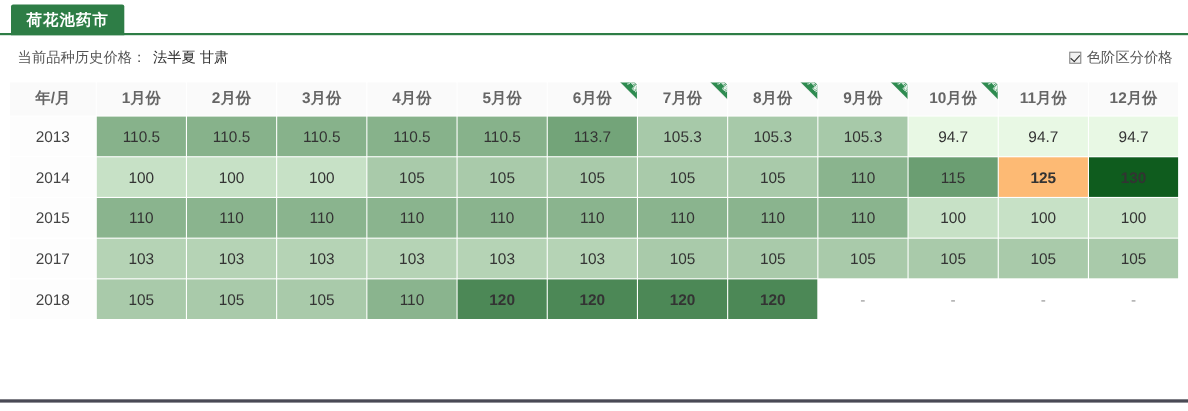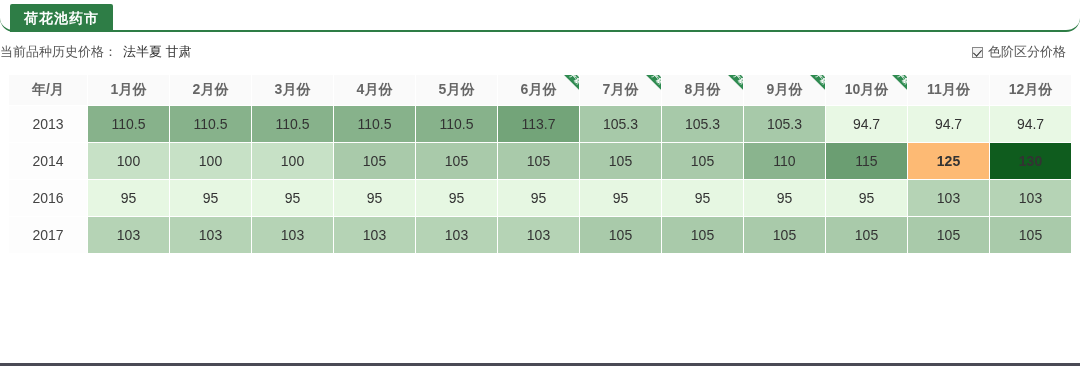--- a/index.html
+++ b/index.html
@@ -7,39 +7,38 @@
     width:1080px;height:374px;
     background:#ffffff;
     font-family:"Liberation Sans","DejaVu Sans",sans-serif;
     overflow:hidden;
     position:relative;
   }
   .tab-bar{
     position:absolute;left:0;top:0;width:1080px;height:32px;
     border-bottom:2px solid #2e7d46;
     box-sizing:border-box;
-    border-radius:14px;
   }
   .tab{
     position:absolute;left:10px;top:4px;
     height:28px;line-height:28px;
     padding:0 14px;
     background:#2e7d46;
     color:#ffffff;
     font-size:14px;
     font-weight:bold;
     letter-spacing:1px;
     box-sizing:border-box;
     border-radius:2px 2px 0 0;
   }
   .subhead{
     position:absolute;left:0;top:34px;width:1080px;height:36px;
   }
   .subhead-left{
-    position:absolute;left:0;top:9px;
+    position:absolute;left:16px;top:9px;
     font-size:13px;color:#555555;
     white-space:nowrap;
     text-align:right;
   }
   .subhead-left .val{color:#333333;margin-left:6px;}
   .subhead-right{
     position:absolute;right:14px;top:9px;
     font-size:13px;color:#555555;
     display:flex;align-items:center;gap:5px;
     white-space:nowrap;
@@ -188,45 +187,60 @@
         <td style="background: rgb(169, 202, 170);">105</td>
         <td style="background: rgb(169, 202, 170);">105</td>
         <td style="background: rgb(169, 202, 170);">105</td>
         <td style="background: rgb(169, 202, 170);">105</td>
         <td style="background: rgb(138, 180, 142);">110</td>
         <td style="background: rgb(107, 158, 114);">115</td>
         <td class="light-txt" style="background: #fdba74;">125</td>
         <td class="light-txt" style="background: rgb(15, 92, 30);">130</td>
       </tr>
       <tr>
-        <td class="year">2016</td>
-        <td style="background: rgb(230, 247, 226);">95</td>
-        <td style="background: rgb(230, 247, 226);">95</td>
-        <td style="background: rgb(230, 247, 226);">95</td>
-        <td style="background: rgb(230, 247, 226);">95</td>
-        <td style="background: rgb(230, 247, 226);">95</td>
-        <td style="background: rgb(230, 247, 226);">95</td>
-        <td style="background: rgb(230, 247, 226);">95</td>
-        <td style="background: rgb(230, 247, 226);">95</td>
-        <td style="background: rgb(230, 247, 226);">95</td>
-        <td style="background: rgb(230, 247, 226);">95</td>
-        <td style="background: rgb(181, 211, 181);">103</td>
-        <td style="background: rgb(181, 211, 181);">103</td>
+        <td class="year">2015</td>
+        <td style="background: rgb(138, 180, 142);">110</td>
+        <td style="background: rgb(138, 180, 142);">110</td>
+        <td style="background: rgb(138, 180, 142);">110</td>
+        <td style="background: rgb(138, 180, 142);">110</td>
+        <td style="background: rgb(138, 180, 142);">110</td>
+        <td style="background: rgb(138, 180, 142);">110</td>
+        <td style="background: rgb(138, 180, 142);">110</td>
+        <td style="background: rgb(138, 180, 142);">110</td>
+        <td style="background: rgb(138, 180, 142);">110</td>
+        <td style="background: rgb(199, 225, 198);">100</td>
+        <td style="background: rgb(199, 225, 198);">100</td>
+        <td style="background: rgb(199, 225, 198);">100</td>
       </tr>
       <tr>
         <td class="year">2017</td>
         <td style="background: rgb(181, 211, 181);">103</td>
         <td style="background: rgb(181, 211, 181);">103</td>
         <td style="background: rgb(181, 211, 181);">103</td>
         <td style="background: rgb(181, 211, 181);">103</td>
         <td style="background: rgb(181, 211, 181);">103</td>
         <td style="background: rgb(181, 211, 181);">103</td>
         <td style="background: rgb(169, 202, 170);">105</td>
         <td style="background: rgb(169, 202, 170);">105</td>
         <td style="background: rgb(169, 202, 170);">105</td>
         <td style="background: rgb(169, 202, 170);">105</td>
         <td style="background: rgb(169, 202, 170);">105</td>
         <td style="background: rgb(169, 202, 170);">105</td>
+      </tr>
+      <tr>
+        <td class="year">2018</td>
+        <td style="background: rgb(169, 202, 170);">105</td>
+        <td style="background: rgb(169, 202, 170);">105</td>
+        <td style="background: rgb(169, 202, 170);">105</td>
+        <td style="background: rgb(138, 180, 142);">110</td>
+        <td class="light-txt" style="background: rgb(76, 136, 86);">120</td>
+        <td class="light-txt" style="background: rgb(76, 136, 86);">120</td>
+        <td class="light-txt" style="background: rgb(76, 136, 86);">120</td>
+        <td class="light-txt" style="background: rgb(76, 136, 86);">120</td>
+        <td class="empty">-</td>
+        <td class="empty">-</td>
+        <td class="empty">-</td>
+        <td class="empty">-</td>
       </tr>
     </tbody>
 </table>
 
 <div class="footer-rule"></div>
 
 </body></html>

